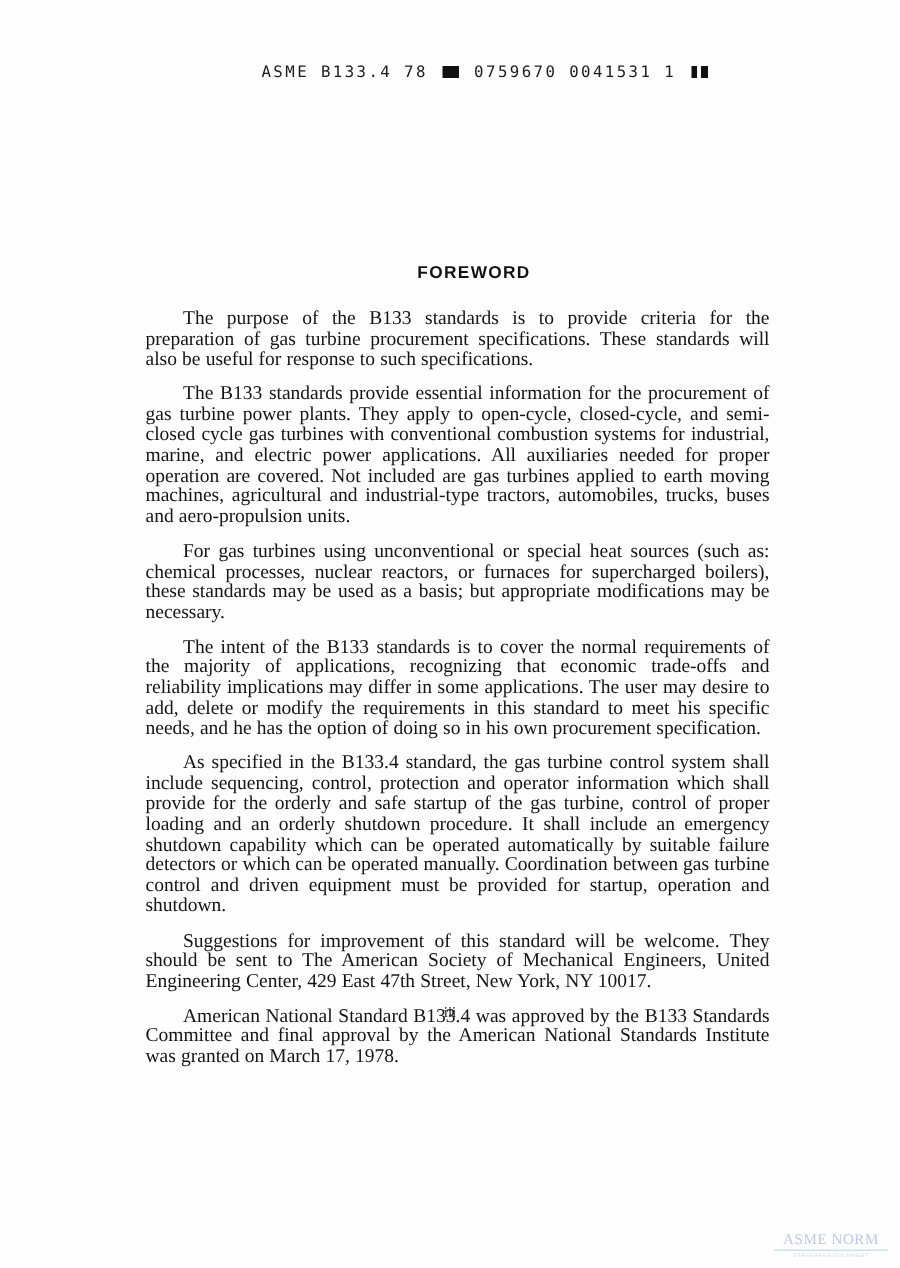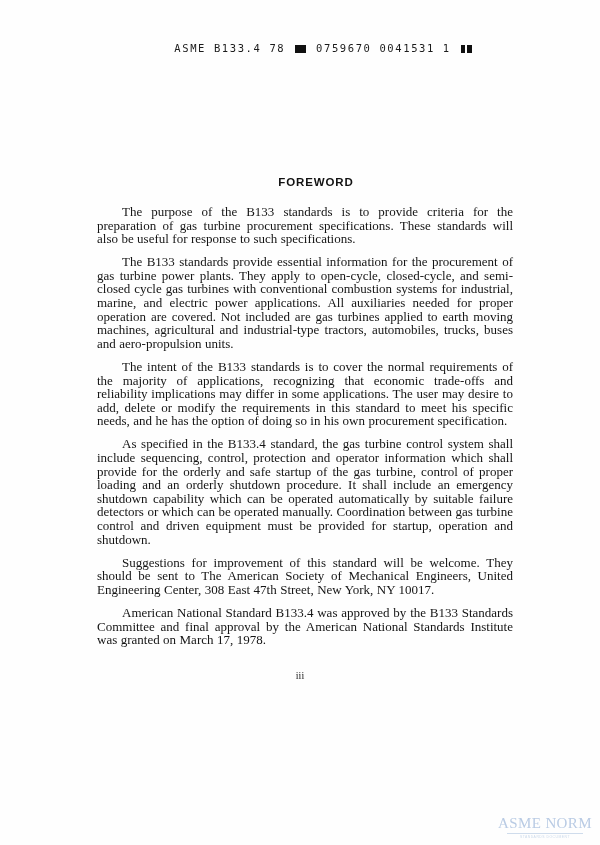--- a/index.html
+++ b/index.html
@@ -99,21 +99,21 @@
   
   .watermark {
     position: absolute;
     right: 8px;
     bottom: 6px;
     text-align: center;
     user-select: none;
   }
   .watermark .wm-main {
     font-family: "Liberation Serif", "DejaVu Serif", serif;
-    font-size: 15px;
+    font-size: 10px;
     letter-spacing: 0.4px;
     color: #b9cbe4;
   }
   .watermark .wm-rule {
     width: 76px;
     height: 1px;
     background: #cfdcec;
     margin: 1px auto 0 auto;
   }
   .watermark .wm-sub {
@@ -136,23 +136,24 @@
     <span>0041531</span>
     <span>1</span>
     <span class="blk-half"></span>
   </div>
 
   <div class="doc-title">FOREWORD</div>
 
   <div class="body-col">
     <p class="para">The purpose of the B133 standards is to provide criteria for the preparation of gas turbine procurement specifications. These standards will also be useful for response to such specifications.</p>
     <p class="para">The B133 standards provide essential information for the procurement of gas turbine power plants. They apply to open-cycle, closed-cycle, and semi-closed cycle gas turbines with conventional combustion systems for industrial, marine, and electric power applications. All auxiliaries needed for proper operation are covered. Not included are gas turbines applied to earth moving machines, agricultural and industrial-type tractors, automobiles, trucks, buses and aero-propulsion units.</p>
+    <p class="para">For gas turbines using unconventional or special heat sources (such as: chemical processes, nuclear reactors, or furnaces for supercharged boilers), these standards may be used as a basis; but appropriate modifications may be necessary.</p>
     <p class="para">The intent of the B133 standards is to cover the normal requirements of the majority of applications, recognizing that economic trade-offs and reliability implications may differ in some applications. The user may desire to add, delete or modify the requirements in this standard to meet his specific needs, and he has the option of doing so in his own procurement specification.</p>
     <p class="para">As specified in the B133.4 standard, the gas turbine control system shall include sequencing, control, protection and operator information which shall provide for the orderly and safe startup of the gas turbine, control of proper loading and an orderly shutdown procedure. It shall include an emergency shutdown capability which can be operated automatically by suitable failure detectors or which can be operated manually. Coordination between gas turbine control and driven equipment must be provided for startup, operation and shutdown.</p>
-    <p class="para">Suggestions for improvement of this standard will be welcome. They should be sent to The American Society of Mechanical Engineers, United Engineering Center, 308 East 47th Street, New York, NY 10017.</p>
+    <p class="para">Suggestions for improvement of this standard will be welcome. They should be sent to The American Society of Mechanical Engineers, United Engineering Center, 429 East 47th Street, New York, NY 10017.</p>
     <p class="para">American National Standard B133.4 was approved by the B133 Standards Committee and final approval by the American National Standards Institute was granted on March 17, 1978.</p>
   </div>
 
   <div class="folio">iii</div>
 
   <div class="watermark">
     <div class="wm-main">ASME NORM</div>
     <div class="wm-rule"></div>
     <div class="wm-sub">STANDARDS DOCUMENT</div>
   </div>

